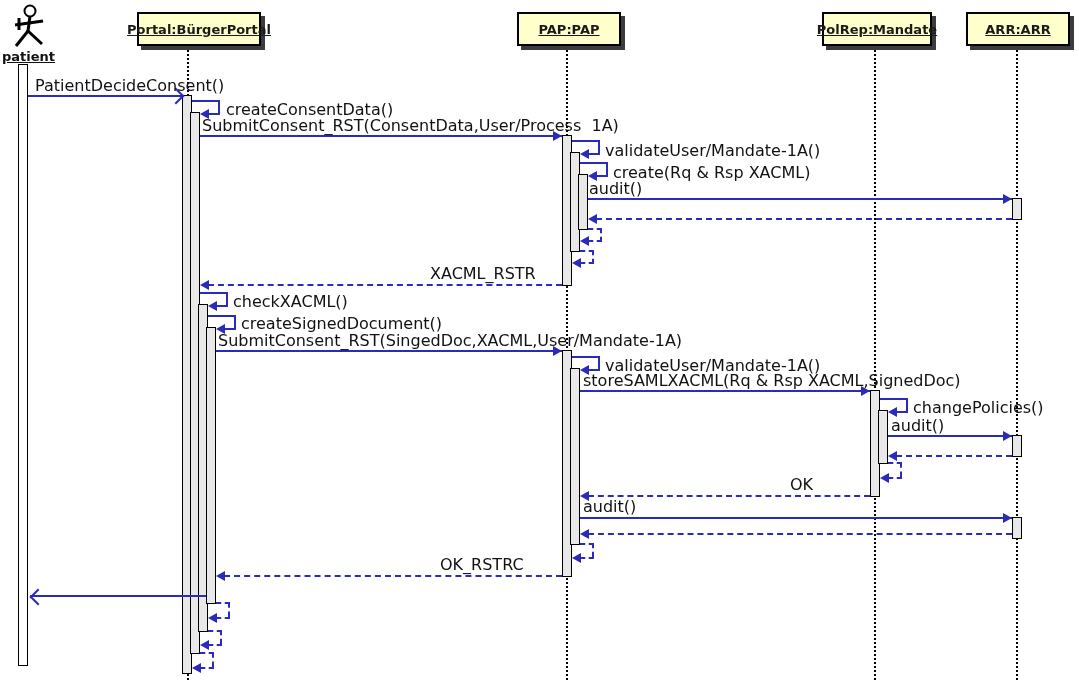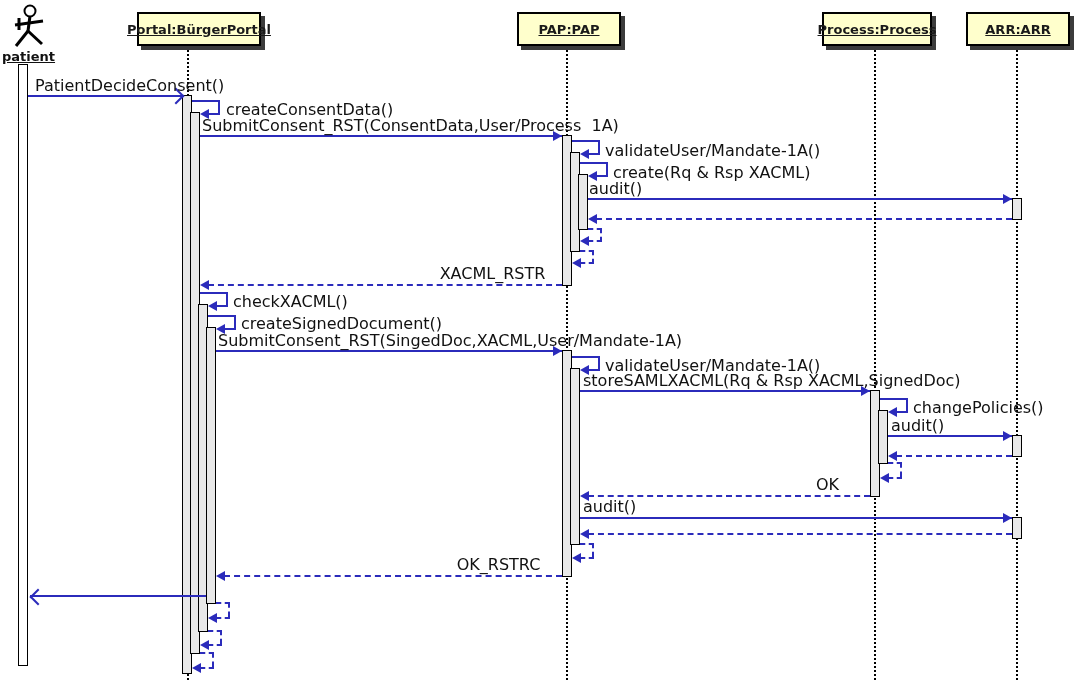--- a/index.html
+++ b/index.html
@@ -20,21 +20,21 @@
   .vl{position:absolute;width:0;border-left:2px solid #2b2bbb;}
   .vl.dash{border-left-style:dashed;}
   
   .tr-r{position:absolute;width:0;height:0;border-top:5px solid transparent;border-bottom:5px solid transparent;border-left:9px solid #2b2bbb;}
   .tr-l{position:absolute;width:0;height:0;border-top:5px solid transparent;border-bottom:5px solid transparent;border-right:9px solid #2b2bbb;}
   
   .chev-r{position:absolute;width:10px;height:10px;border-top:2px solid #2b2bbb;border-right:2px solid #2b2bbb;transform:rotate(45deg);}
   .chev-l{position:absolute;width:10px;height:10px;border-bottom:2px solid #2b2bbb;border-left:2px solid #2b2bbb;transform:rotate(45deg);}
   
   .lbl{position:absolute;font-size:16px;color:#111;white-space:pre;line-height:14px;}
-  .lbl.r{text-align:center;}
+  .lbl.r{text-align:left;}
   .actor-label{position:absolute;left:2px;top:49px;width:46px;text-align:center;font-size:13px;font-weight:600;
                color:#111;text-decoration:underline;}
   .actor-svg{position:absolute;left:7px;top:4px;}
 </style>
 </head>
 <body>
 
 <div class="canvas">
 
   <svg class="actor-svg" width="42" height="46" viewBox="0 0 42 46">
@@ -52,21 +52,21 @@
   <div class="lifeline" style="left:874px;top:46px;height:634px;"></div>
   <div class="lifeline" style="left:1016px;top:46px;height:634px;"></div>
 
   <div class="objbox" style="left:137px;width:120px;">
     <span>Portal:BürgerPortal</span>
   </div>
   <div class="objbox" style="left:517px;width:100px;">
     <span>PAP:PAP</span>
   </div>
   <div class="objbox" style="left:822px;width:106px;">
-    <span>Process:Process</span>
+    <span>PolRep:Mandate</span>
   </div>
   <div class="objbox" style="left:966px;width:100px;">
     <span>ARR:ARR</span>
   </div>
 
   <div class="bar white" style="left:18px;top:64px;height:600px;"></div>
   <div class="bar" style="left:182px;top:95px;height:577px;"></div>
   <div class="bar" style="left:190px;top:112px;height:540px;"></div>
   <div class="bar" style="left:198px;top:304px;height:326px;"></div>
   <div class="bar" style="left:206px;top:327px;height:275px;"></div>

